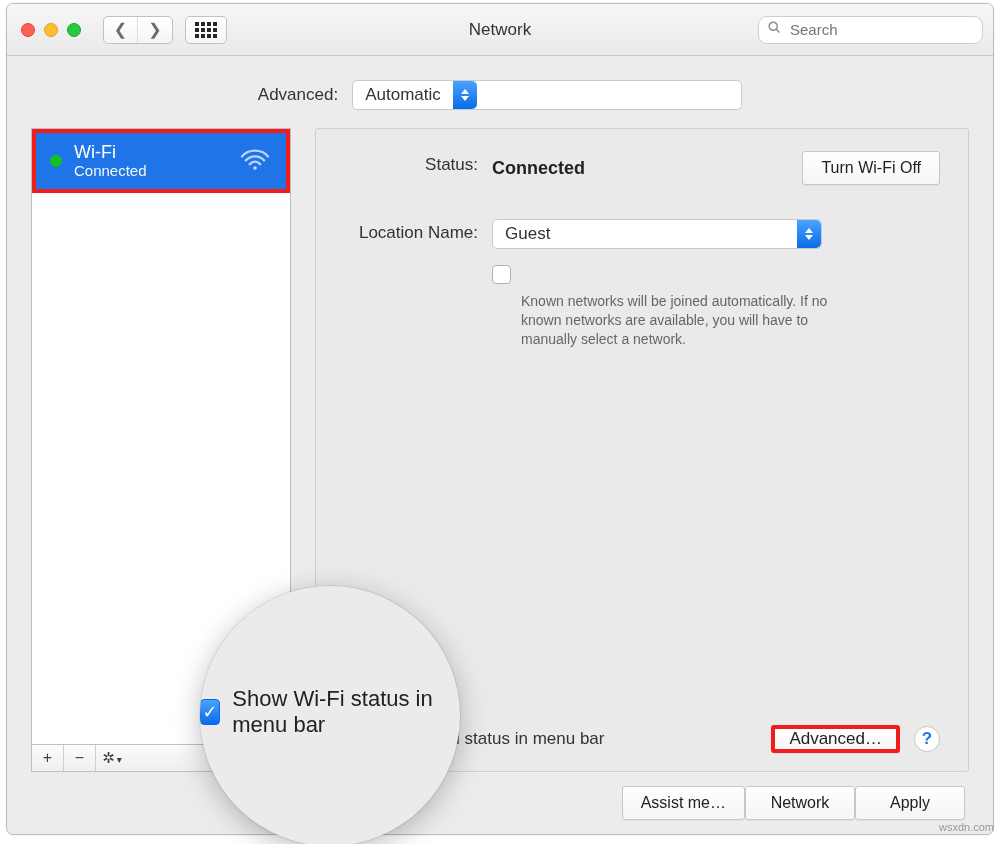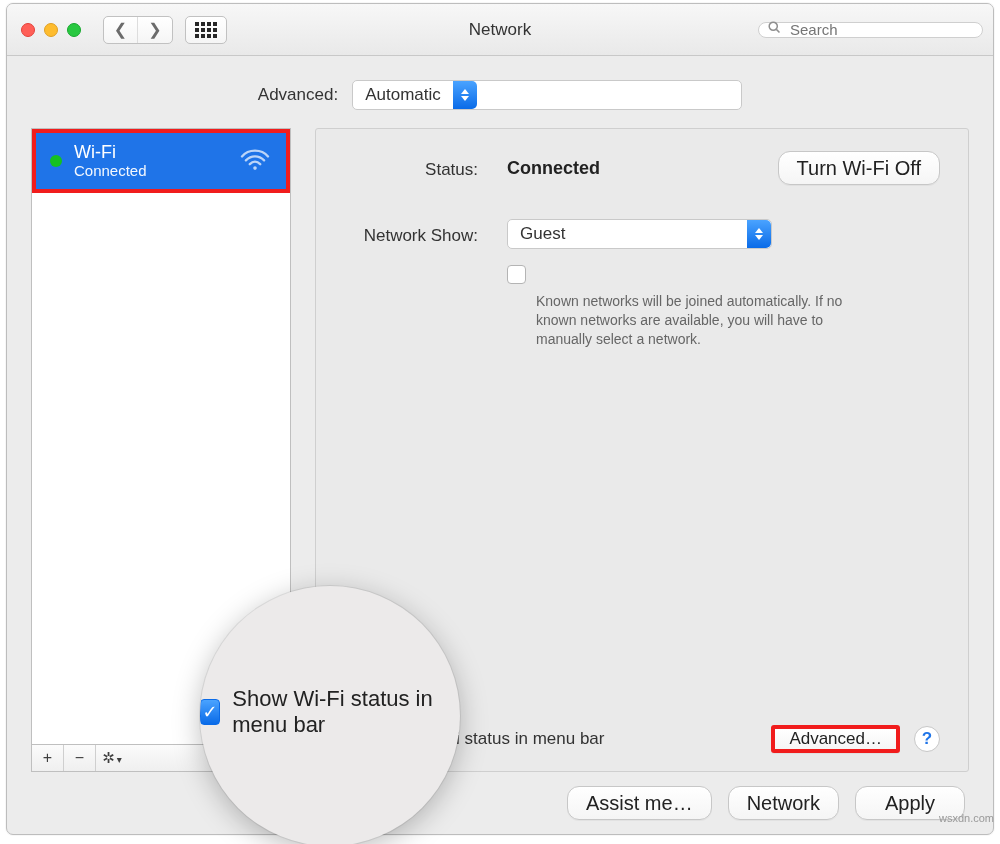--- a/index.html
+++ b/index.html
@@ -67,21 +67,21 @@
     gap:2px;
   }
   .dots span { width:4px; height:4px; background:#262626; }
   .win-title {
     position:absolute; left:0; right:0; text-align:center;
     font-size:17px; color:#333; font-weight:400;
     pointer-events:none;
   }
   .search-wrap {
     margin-left:auto; margin-right:10px;
-    width:225px; height:16px;
+    width:225px; height:28px;
     border:1px solid #cfcfcf; border-radius:9px;
     background:#fff;
     display:flex; align-items:center; padding:0 8px;
     color:#9a9a9a;
   }
   .search-wrap .mag { margin-right:6px; color:#8f8f8f; }
   .search-wrap input {
     border:none; outline:none; font-size:15px; width:100%;
     background:transparent; color:#333;
   }
@@ -164,41 +164,41 @@
   
   .detail {
     flex:1;
     border:1px solid #cfcfcf;
     border-radius:3px;
     background:#eaeaea;
     padding:22px 28px 18px 28px;
     position:relative;
     display:flex; flex-direction:column;
   }
-  .row { display:flex; align-items:center; margin-bottom:16px;gap:15px; }
+  .row { display:flex; align-items:flex-start; margin-bottom:16px; }
   .lab {
     width:148px; text-align:right; padding-right:14px;
     font-size:17px; color:#333; padding-top:4px;
   }
   .val-col { flex:1; }
   .status-head { display:flex; align-items:center; gap:18px;}
   .status-val { font-size:18px; font-weight:600; color:#222;}
   .mac-btn {
     height:28px; padding:16px 18px;
-    border:1px solid #c7c7c7; border-radius:12px;
+    border:1px solid #c7c7c7; border-radius:3px;
     background:linear-gradient(#ffffff,#f5f5f5);
-    font-size:20px; color:#222;
+    font-size:16px; color:#222;
     box-shadow:0 1px 0 rgba(0,0,0,0.04);
     display:inline-flex; align-items:center;
   }
   .status-desc {
     font-size:15px; color:#5f5f5f; line-height:1.35;
     margin-top:8px; max-width:356px;
   }
-  .net-select { width:265px; }
+  .net-select { width:330px; }
   .chk-row { display:flex; align-items:center; gap:10px; font-size:17px; color:#333; }
   .chk {
     width:19px; height:19px; border:1px solid #b4b4b4; border-radius:4px;
     background:#fff; display:flex; align-items:center; justify-content:center;
   }
   .chk.checked {
     background:linear-gradient(#4aa3ff,#0a6be8); border-color:#0a6be8;
     color:#fff; font-size:14px;
   }
   .help-text {
@@ -213,21 +213,21 @@
   .adv-btn { margin-left:auto; border:4px solid #f11c1c; padding:0 14px; height:28px; font-size:17px; border-radius:3px; background:linear-gradient(#ffffff,#f5f5f5);}
   .help-circle {
     width:26px; height:26px; border-radius:50%;
     border:1px solid #c7c7c7; background:#fff;
     display:flex; align-items:center; justify-content:center;
     color:#1f74e8; font-weight:600; margin-left:14px;
     font-size:17px;
   }
   
   .footer {
-    display:flex; justify-content:flex-end; gap:16px;
+    display:flex; justify-content:flex-end; gap:0;
     padding:0 28px 14px 0;
   }
   .footer .mac-btn { min-width:110px; justify-content:center; }
   
   .magnifier {
     position:absolute;
     left:200px; bottom:-2px;
     width:260px; height:260px;
     border-radius:50%;
     background:#eceaea;
@@ -238,21 +238,21 @@
     z-index:50;
   }
   .magnifier .inner {
     display:flex; align-items:center; gap:12px; font-size:22px; color:#222;
     transform:translateY(-4px);
   }
   .magnifier .chk.big {
     width:26px; height:26px; font-size:18px;
   }
   .watermark {
-    position:absolute; right:6px; bottom:20px;
+    position:absolute; right:6px; bottom:11px;
     font-size:11px; color:#999;
   }
 </style>
 </head>
 <body>
 
 <div class="window">
 
   <div class="title-bar">
     <div class="traffic">
@@ -349,21 +349,21 @@
         <div class="val-col">
           <div class="status-head">
             <span class="status-val">Connected</span>
             <span style="margin-left:auto"></span>
             <button class="mac-btn">Turn Wi-Fi Off</button>
           </div>
         </div>
       </div>
 
       <div class="row" style="margin-top:18px">
-        <div class="lab">Network Show:</div>
+        <div class="lab">Location Name:</div>
         <div class="val-col">
           <div class="mac-select net-select">
             <span class="val">Guest</span>
             <div class="cap" style="margin-left:auto">
               <div class="tri up"></div>
                 <div class="tri dn"></div>
             </div>
           </div>
         </div>
       </div>

